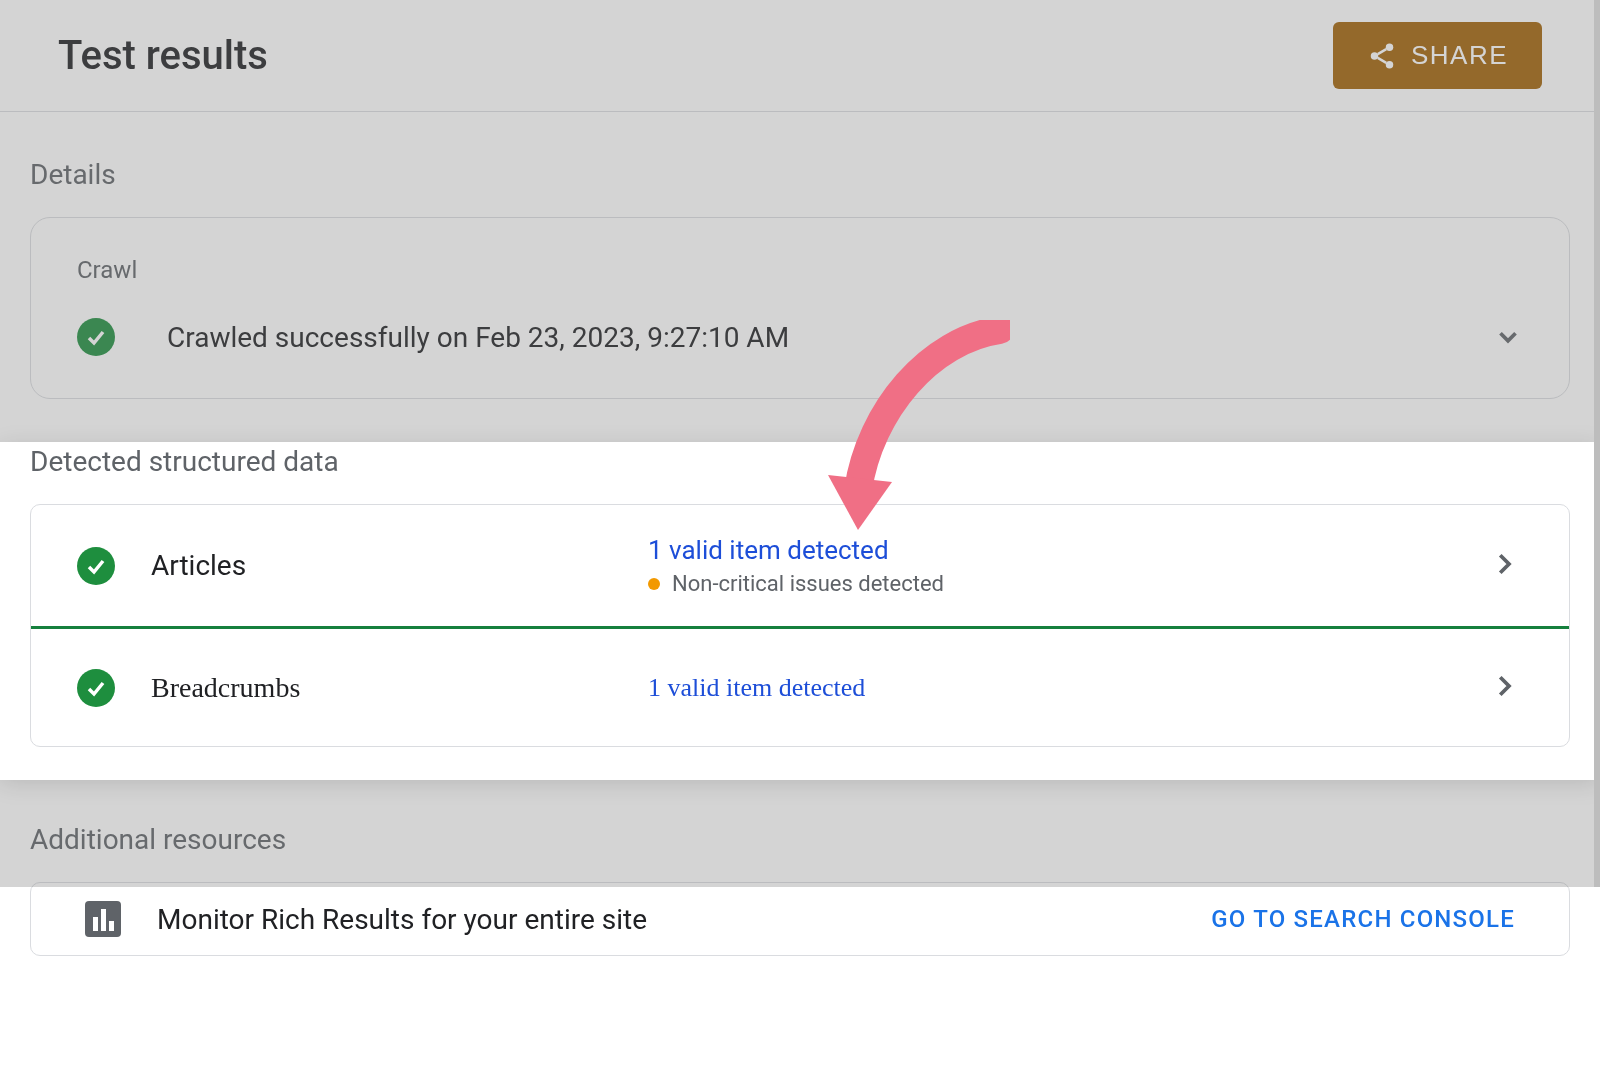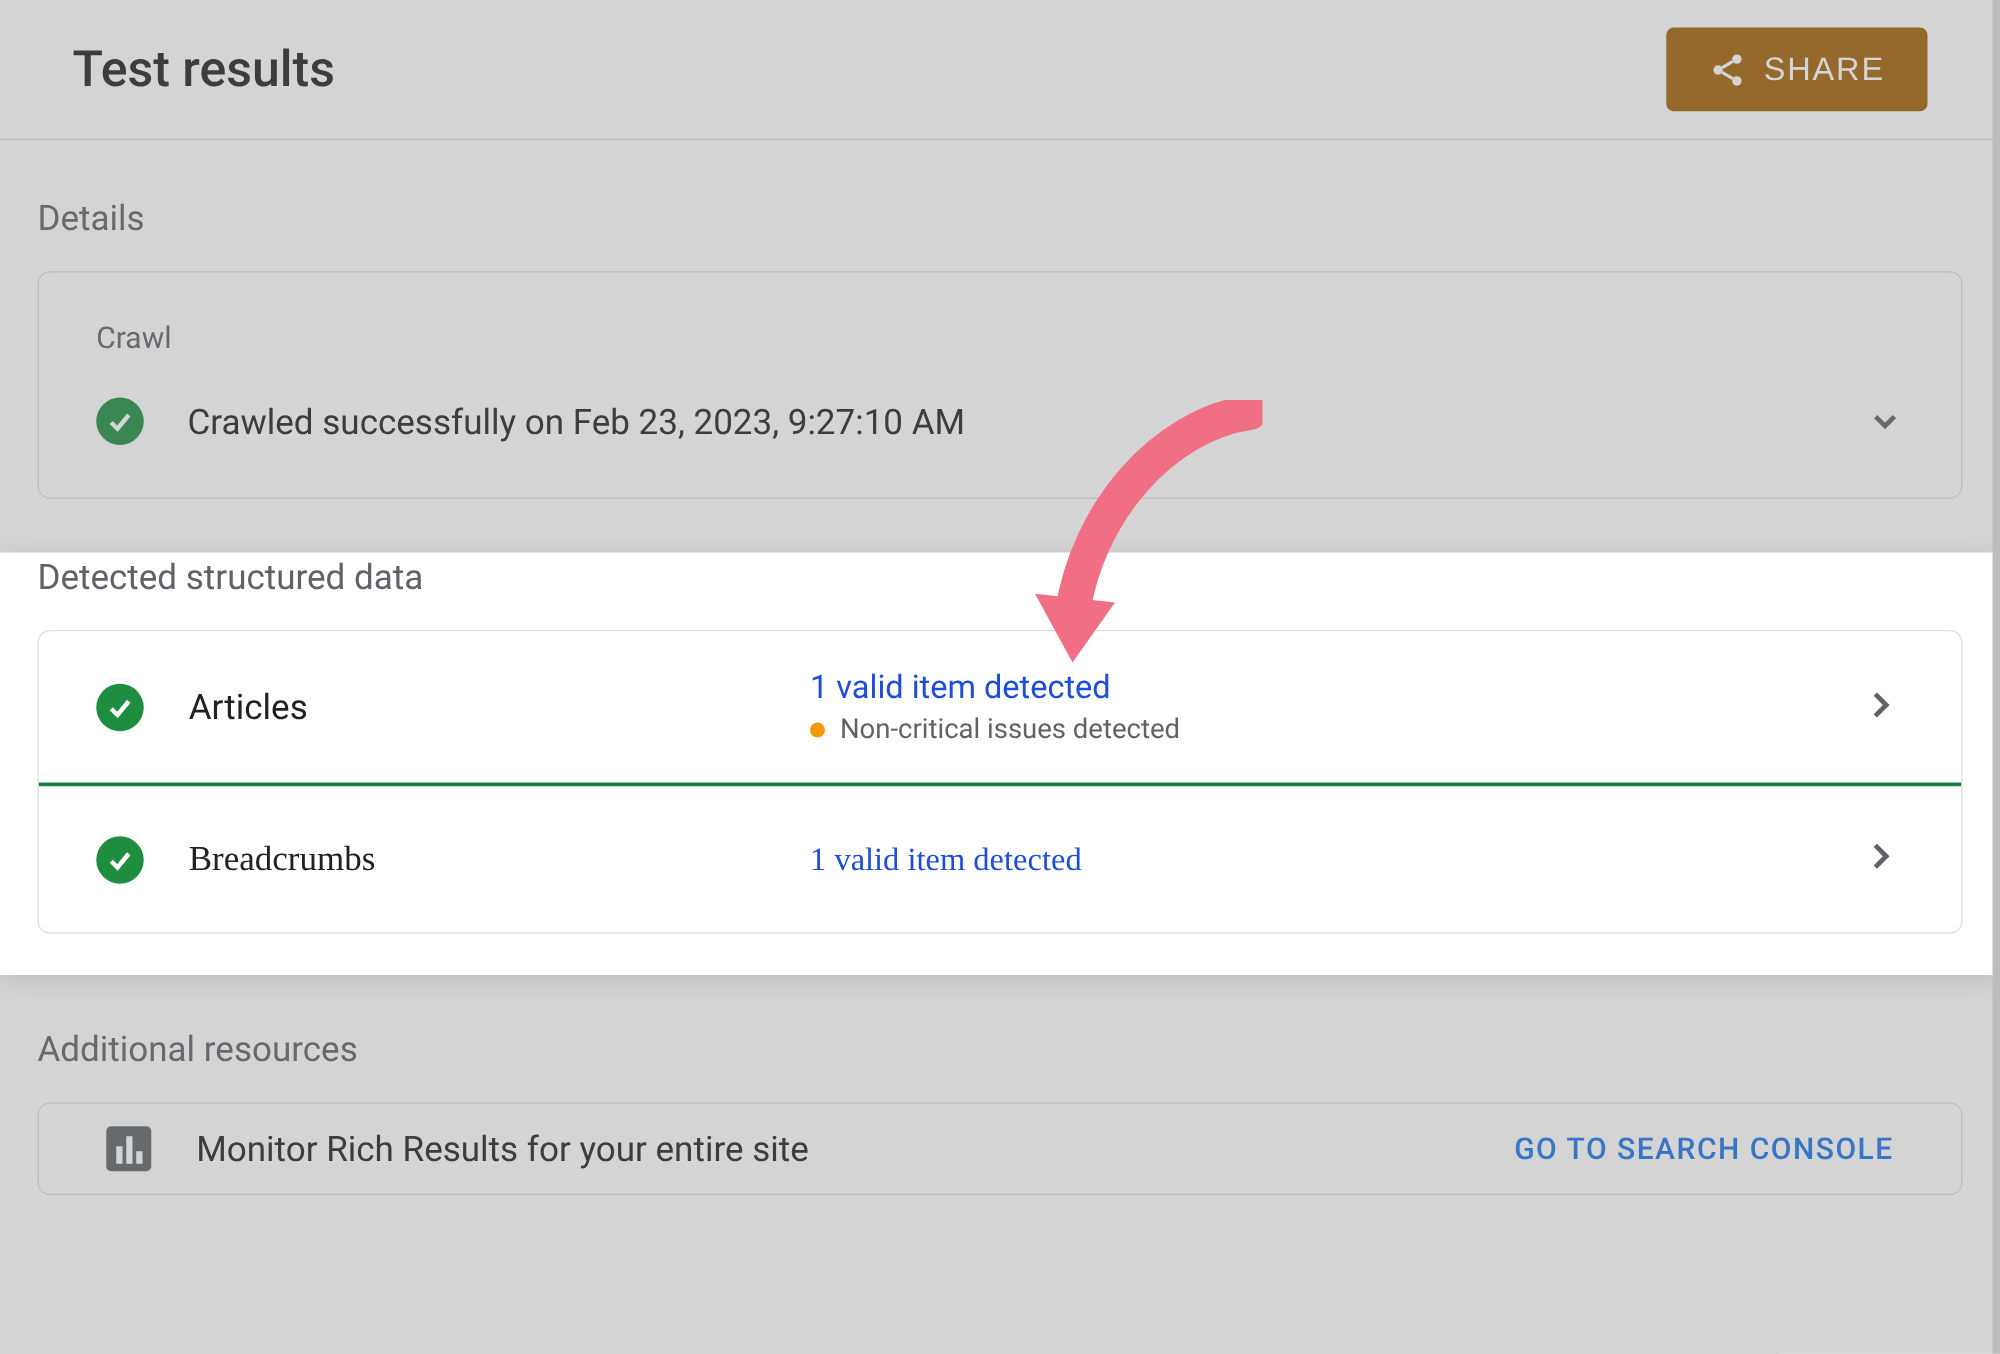--- a/index.html
+++ b/index.html
@@ -14,21 +14,21 @@
   .overlay-dim {
     position: absolute;
     inset: 0;
     background: rgba(120,120,120,0.32);
     pointer-events: none;
     z-index: 5;
   }
   .page {
     position: relative;
     width: 1600px;
-    height: 1083px;
+    height: 887px;
   }
   .topbar {
     display: flex;
     align-items: center;
     justify-content: space-between;
     padding: 22px 58px 22px 58px;
     border-bottom: 1px solid #dadce0;
     background: #fff;
   }
   .page-title {
@@ -55,42 +55,42 @@
     padding: 0 30px;
   }
   .section-heading {
     font-size: 28px;
     color: #5f6368;
     font-weight: 400;
     margin: 46px 0 26px 0;
   }
   .card {
     border: 1px solid #dadce0;
-    border-radius: 10px;
+    border-radius: 20px;
     background: #fff;
   }
   .crawl-card {
     padding: 38px 46px 42px 46px;
   }
   .card-label {
     font-size: 24px;
     color: #5f6368;
     font-weight: 400;
     margin-bottom: 34px;
   }
   .crawl-row {
     display: flex;
     align-items: center;
     justify-content: space-between;
     cursor: pointer;
   }
   .crawl-left {
     display: flex;
     align-items: center;
-    gap: 35px;
+    gap: 52px;
   }
   .check-icon {
     width: 38px; height: 38px;
     background: #1e8e3e;
     border-radius: 50%;
     display: flex; align-items: center; justify-content: center;
   }
   .check-icon svg { width: 24px; height: 24px; stroke: #fff; stroke-width: 3.5; fill: none; }
   .crawl-text {
     font-size: 28px;

